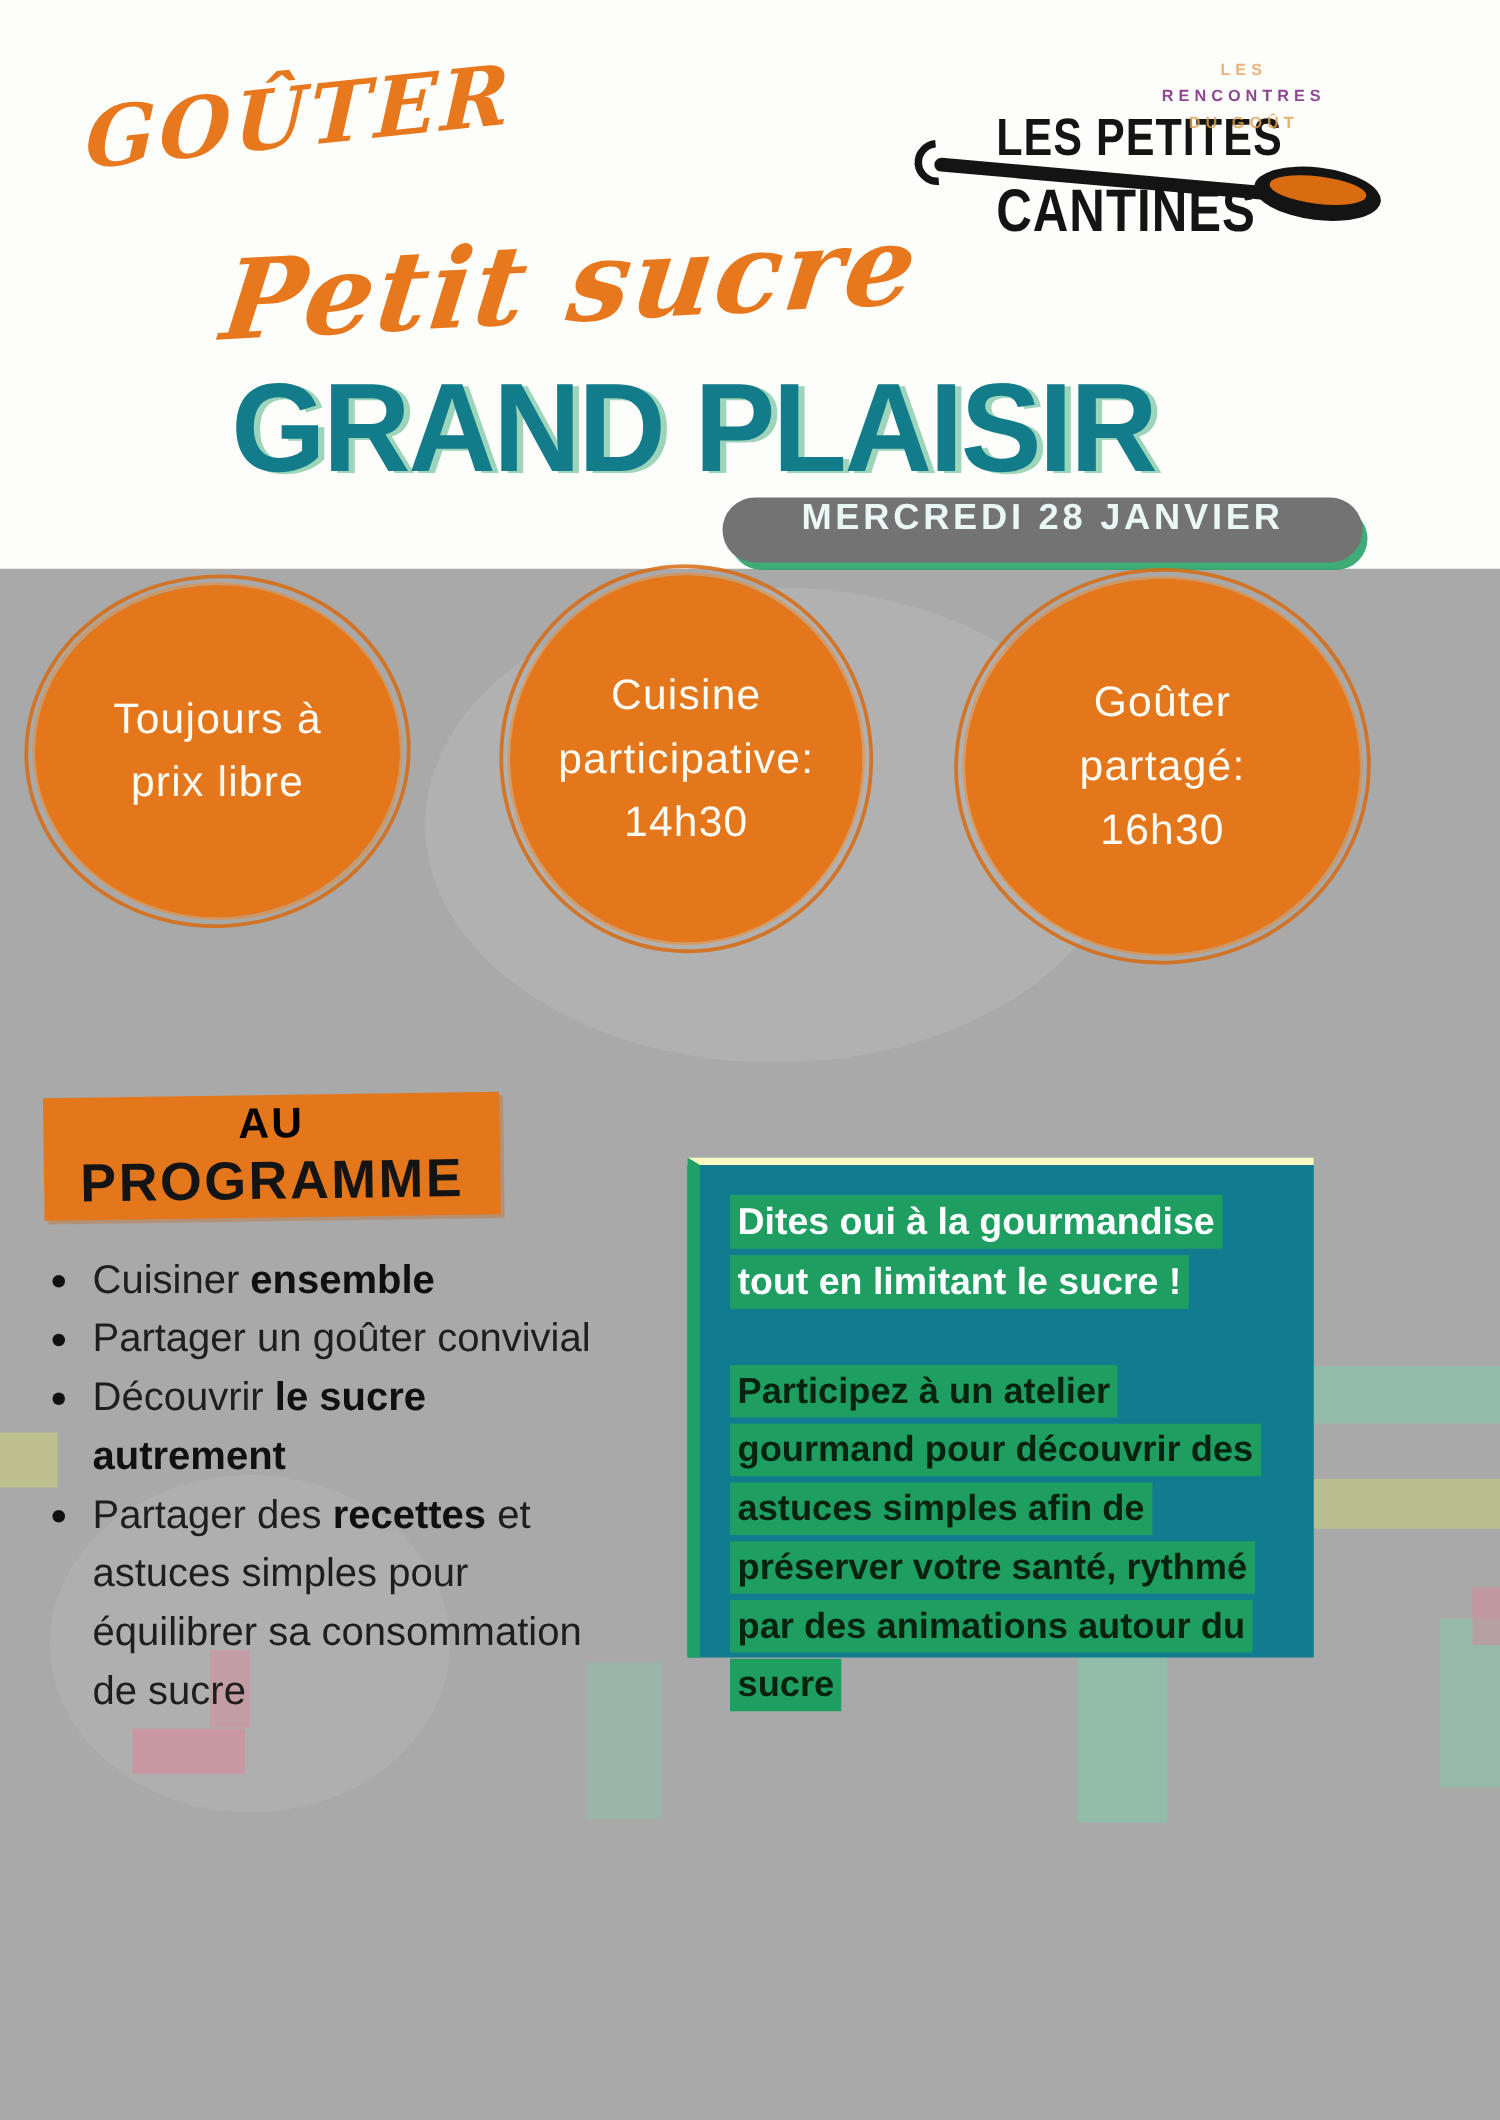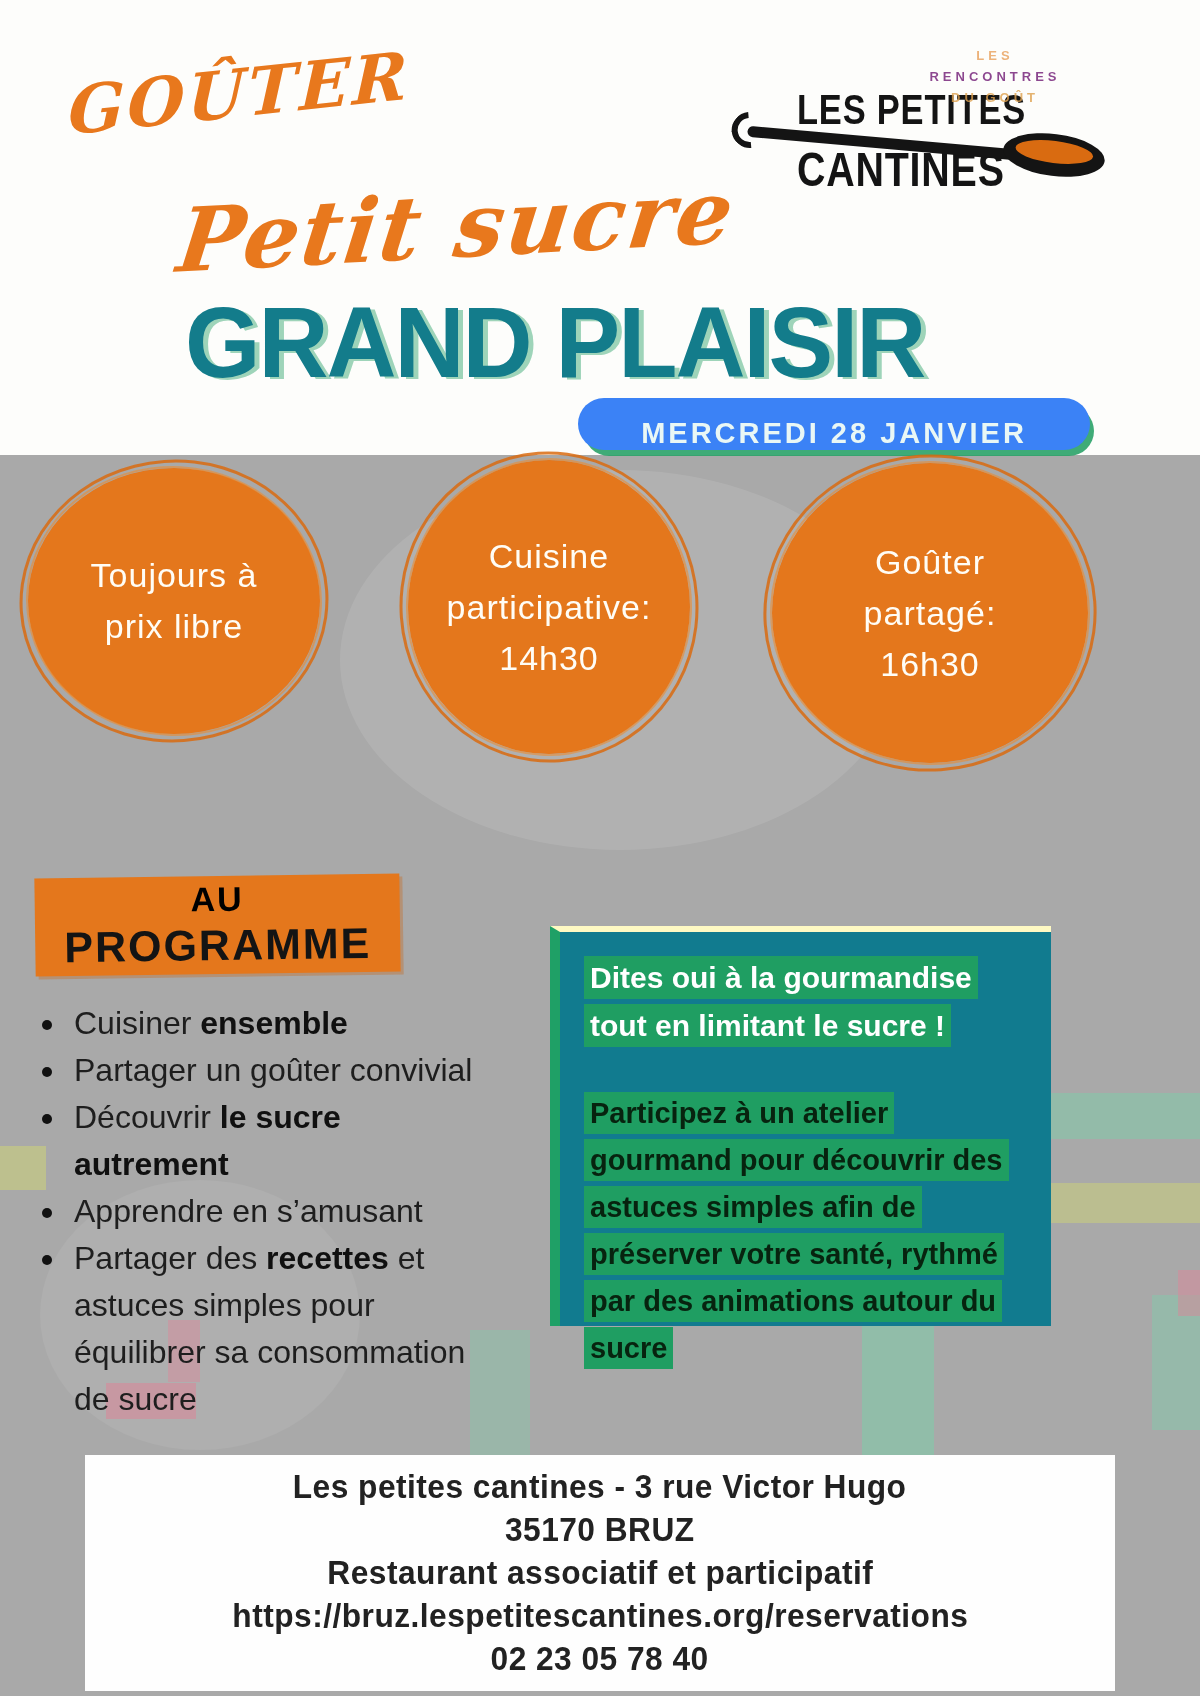--- a/index.html
+++ b/index.html
@@ -23,23 +23,23 @@
     transform:rotate(-3deg) skewX(-10deg);transform-origin:left top;
   }
   .title-grand{
     position:absolute;left:185px;top:284px;width:860px;
     font-size:97px;font-weight:bold;letter-spacing:-2px;color:#137c8b;
     transform:scaleY(1.04);transform-origin:left top;white-space:nowrap;
     text-shadow:5px 2px 0 rgba(42,162,104,0.45);
   }
   .date-banner{
     position:absolute;left:578px;top:398px;width:512px;height:52px;
-    background:#3b82f6;border-radius:26px;
+    background:#737373;border-radius:26px;
     box-shadow:5px 7px 0 -1px rgba(42,162,104,0.9);
-    display:flex;align-items:flex-end;justify-content:center;
+    display:flex;align-items:flex-start;justify-content:center;
   }
   .date-banner span{color:#e9f7f5;font-size:29px;font-weight:bold;letter-spacing:3px;}
   
   .logo{position:absolute;left:735px;top:78px;width:380px;height:150px;}
   .logo-line{position:absolute;left:62px;color:#141414;font-weight:bold;transform:scaleX(0.82);transform-origin:left top;white-space:nowrap;letter-spacing:1px;}
   .logo-l1{top:8px;font-size:42px;}
   .logo-l2{top:64px;font-size:48px;}
   .spoon-handle{position:absolute;left:12px;top:60px;width:280px;height:11px;background:#141414;border-radius:6px;transform:rotate(5deg);}
   .spoon-handle::before{content:"";position:absolute;left:-16px;top:-14px;width:24px;height:24px;border:6px solid #141414;border-radius:50%;border-right-color:transparent;border-top-color:transparent;transform:rotate(35deg);}
   .spoon-bowl{position:absolute;left:268px;top:56px;width:102px;height:42px;background:#141414;border-radius:50%;transform:rotate(7deg);}
@@ -171,32 +171,24 @@
 
   <div class="programme-title">
     <div class="t1">AU</div>
     <div class="t2">PROGRAMME</div>
   </div>
 
   <ul class="programme-list">
     <li><span>Cuisiner </span><b>ensemble</b><span></span></li>
     <li><span>Partager un goûter convivial</span><b></b><span></span></li>
     <li><span>Découvrir </span><b>le sucre autrement</b><span></span></li>
-    <li><span>Apprendre en s’amusant</span><b></b><span></span></li>
     <li><span>Partager des </span><b>recettes</b><span> et astuces simples pour équilibrer sa consommation de sucre</span></li>
   </ul>
 
   <div class="info-box">
     <span class="info-headline hl">Dites oui à la gourmandise tout en limitant le sucre !</span>
     <span class="info-body">
       <span class="hl">Participez à un atelier gourmand pour découvrir des astuces simples  afin de préserver votre santé, rythmé par  des animations autour du sucre</span>
     </span>
   </div>
 
-  <div class="footer-box">
-    <div>Les petites cantines - 3 rue Victor Hugo</div>
-    <div>35170 BRUZ</div>
-    <div>Restaurant associatif et participatif</div>
-    <div>https://bruz.lespetitescantines.org/reservations</div>
-    <div>02 23 05 78 40</div>
-  </div>
 
 </div>
 
 </body></html>

